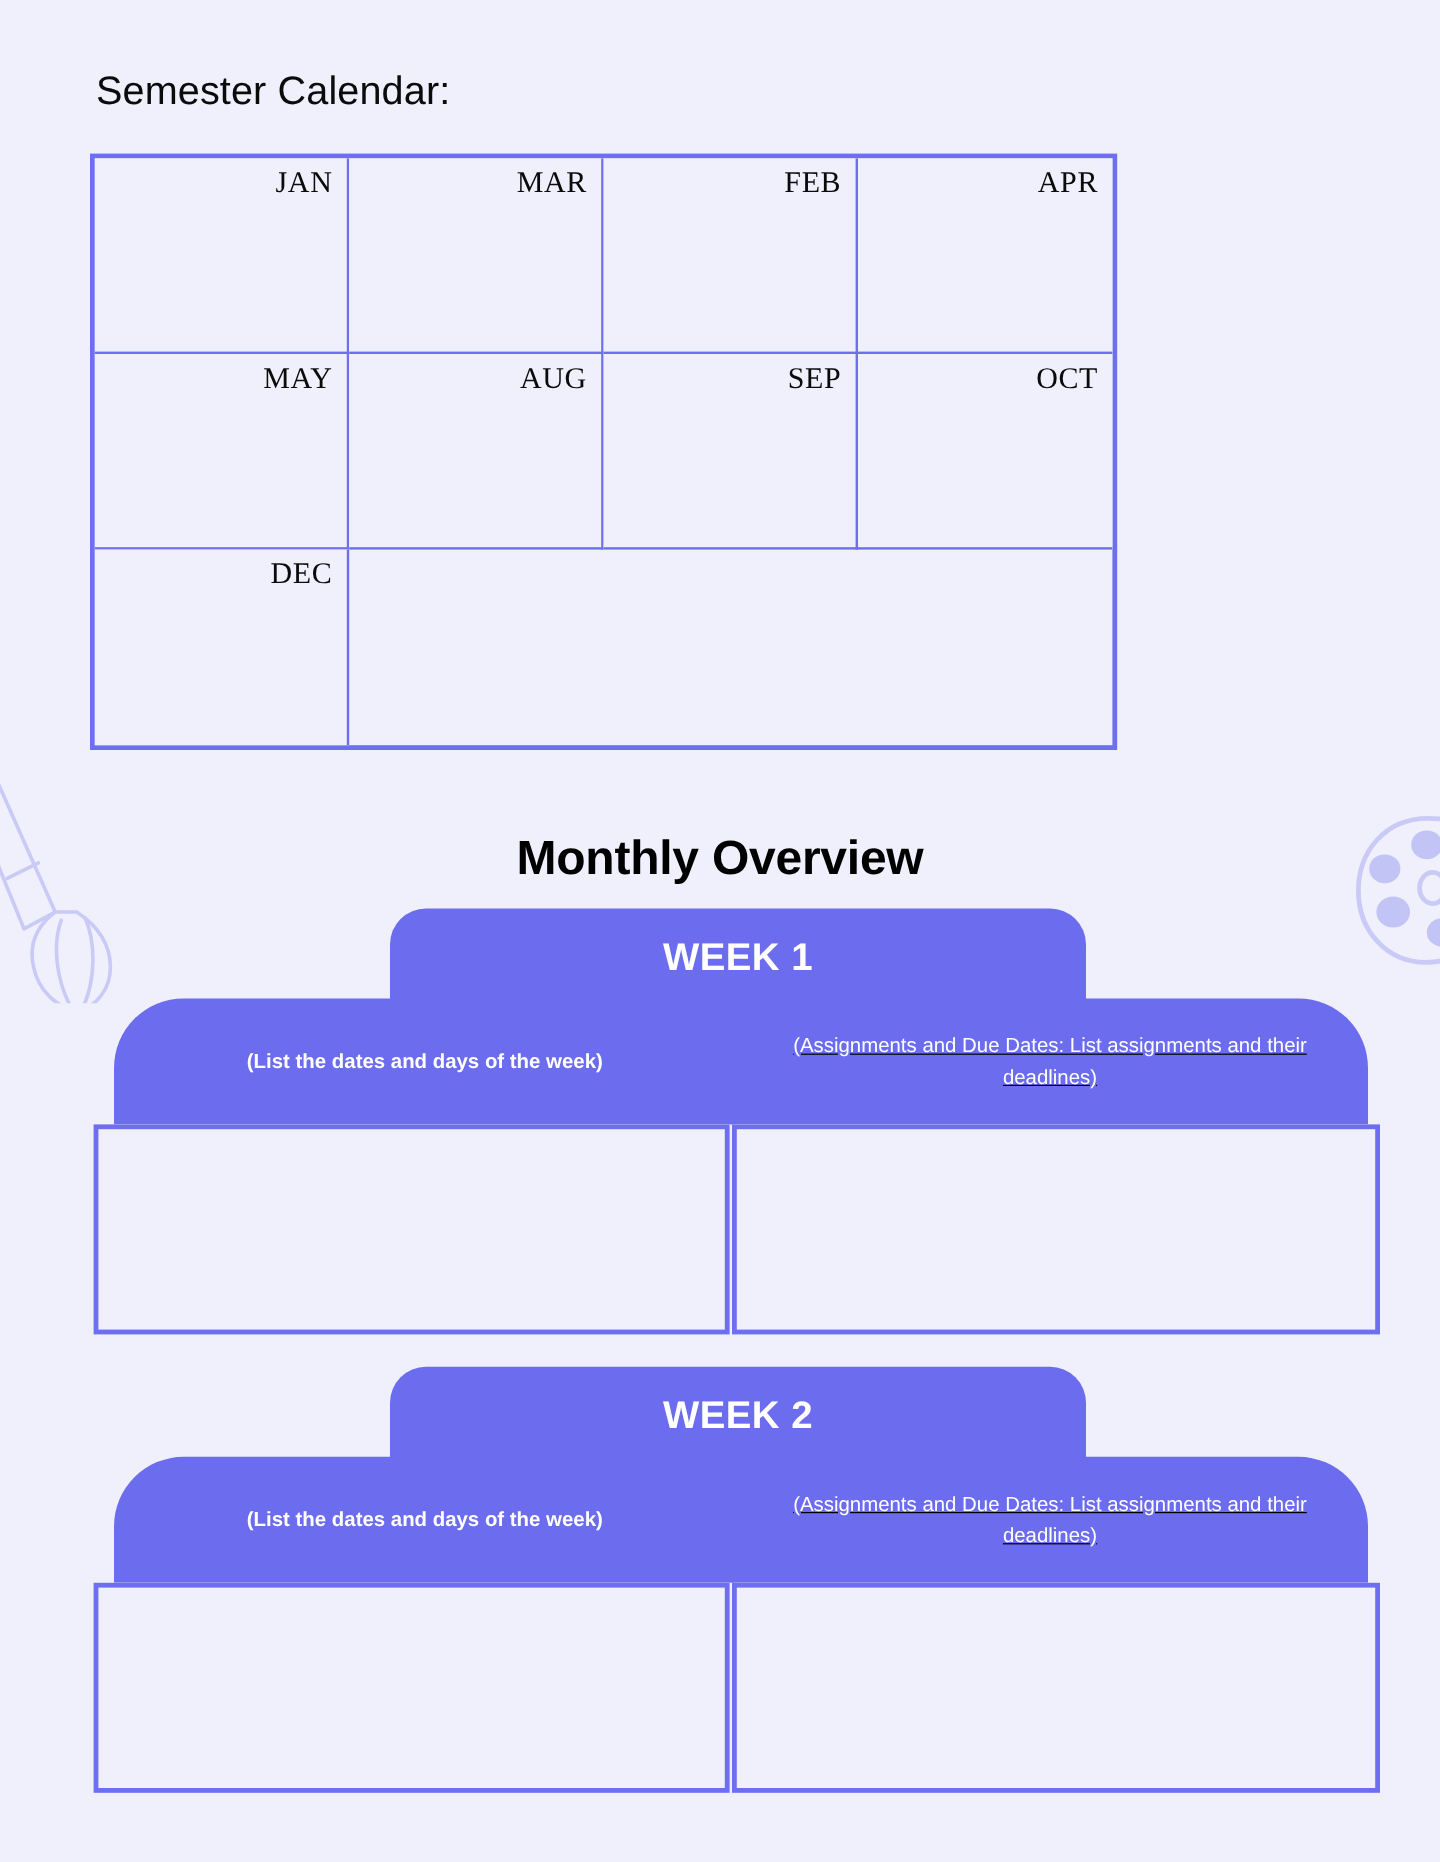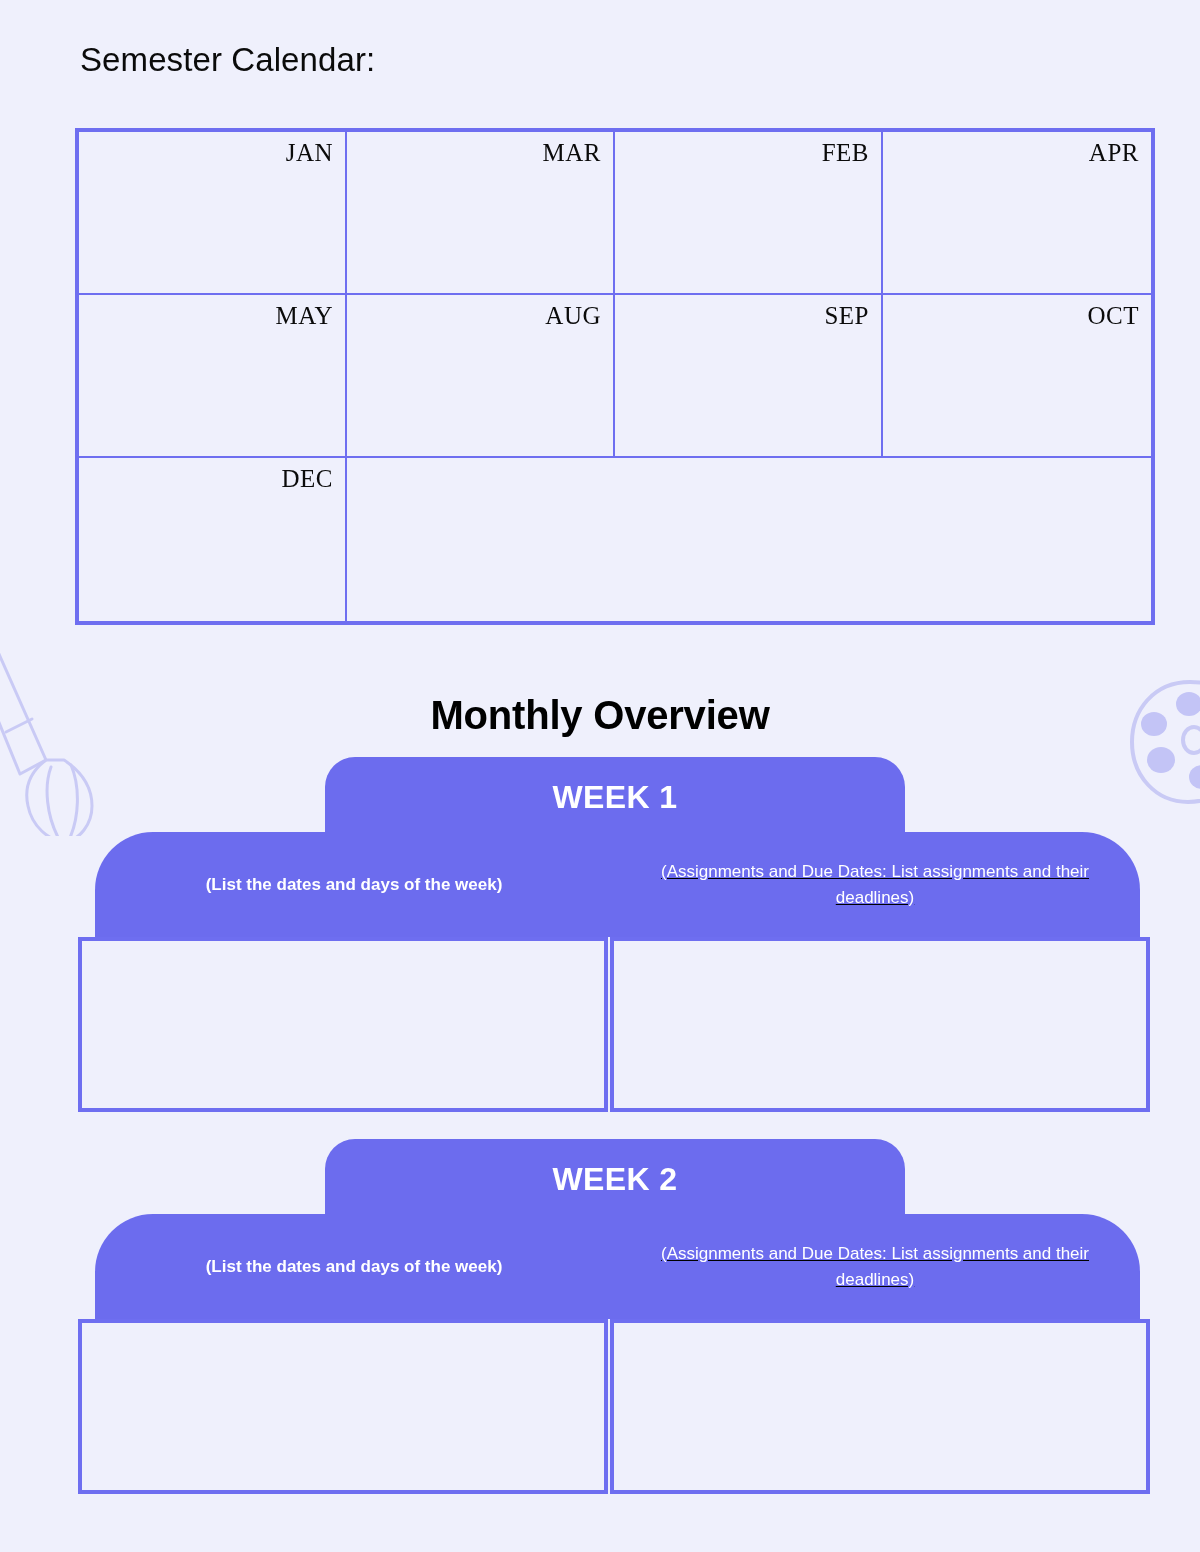--- a/index.html
+++ b/index.html
@@ -20,33 +20,33 @@
     position: absolute;
     pointer-events: none;
   }
   .deco-brush { left: -32px; top: 636px; }
   .deco-palette { left: 1128px; top: 676px; }
 
   
   .page-title {
     position: absolute;
     left: 80px;
-    top: 41px;
+    top: 57px;
     font-size: 33px;
     font-weight: 400;
     color: #0b0b0b;
     letter-spacing: 0.1px;
     font-family: "Liberation Sans", sans-serif;
   }
 
   .semester-table {
     position: absolute;
     left: 75px;
     top: 128px;
-    width: 1080px;
+    width: 856px;
     height: 497px;
     border: 4px solid #6e6ef0;
     box-sizing: border-box;
     display: grid;
     grid-template-columns: repeat(4, 1fr);
     grid-template-rows: repeat(3, 1fr);
   }
   .month-cell {
     border-right: 2px solid #6e6ef0;
     border-bottom: 2px solid #6e6ef0;

